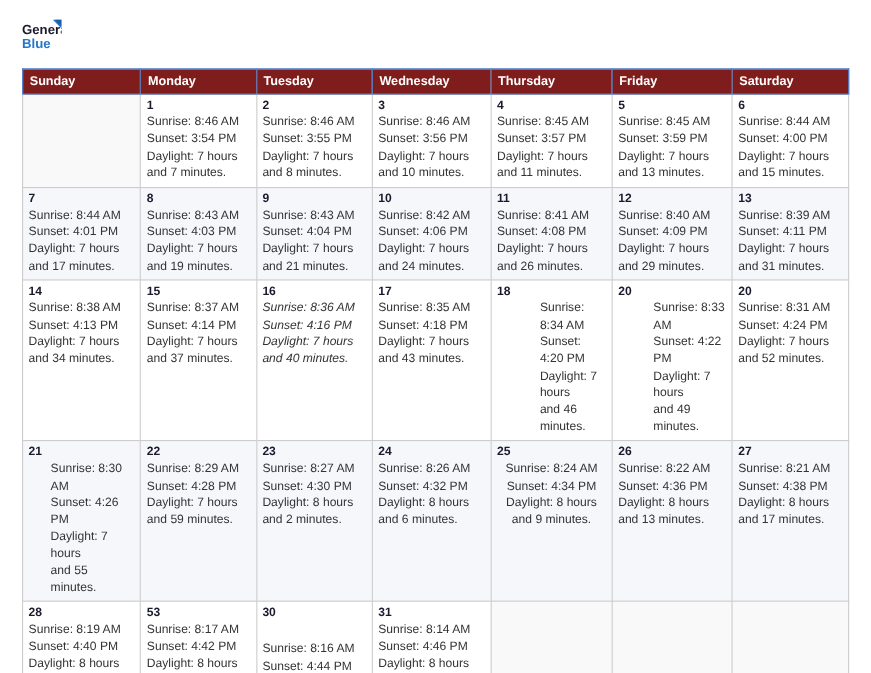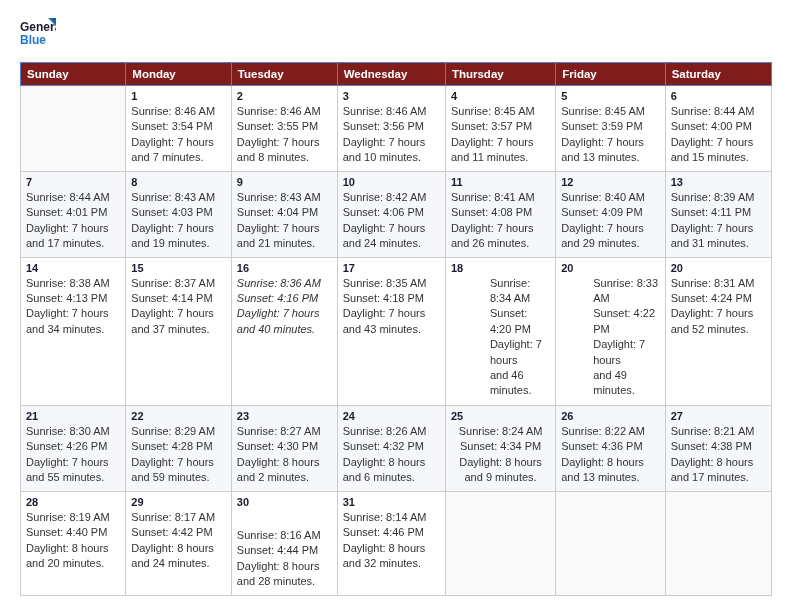--- a/index.html
+++ b/index.html
@@ -261,21 +261,21 @@
             <span class="day-number">20</span>
             <div class="day-info" style="white-space: pre-line;">Sunrise: 8:31 AM
 Sunset: 4:24 PM
 Daylight: 7 hours
 and 52 minutes.</div>
           </td>
         </tr>
         <tr>
           <td>
             <span class="day-number">21</span>
-            <div class="day-info" style="white-space: pre-line;">Sunrise: 8:30 AM
+            <div class="day-info" style="white-space: pre-line; margin-left: 20px;">Sunrise: 8:30 AM
 Sunset: 4:26 PM
 Daylight: 7 hours
 and 55 minutes.</div>
           </td>
           <td>
             <span class="day-number">22</span>
             <div class="day-info" style="white-space: pre-line;">Sunrise: 8:29 AM
 Sunset: 4:28 PM
 Daylight: 7 hours
 and 59 minutes.</div>
@@ -318,21 +318,21 @@
         </tr>
         <tr>
           <td>
             <span class="day-number">28</span>
             <div class="day-info" style="white-space: pre-line;">Sunrise: 8:19 AM
 Sunset: 4:40 PM
 Daylight: 8 hours
 and 20 minutes.</div>
           </td>
           <td>
-            <span class="day-number">29</span>
+            <span class="day-number">53</span>
             <div class="day-info" style="white-space: pre-line;">Sunrise: 8:17 AM
 Sunset: 4:42 PM
 Daylight: 8 hours
 and 24 minutes.</div>
           </td>
           <td>
             <span class="day-number">30</span>
             <div class="day-info" style="white-space: pre-line; margin-top: 20px;">Sunrise: 8:16 AM
 Sunset: 4:44 PM
 Daylight: 8 hours

